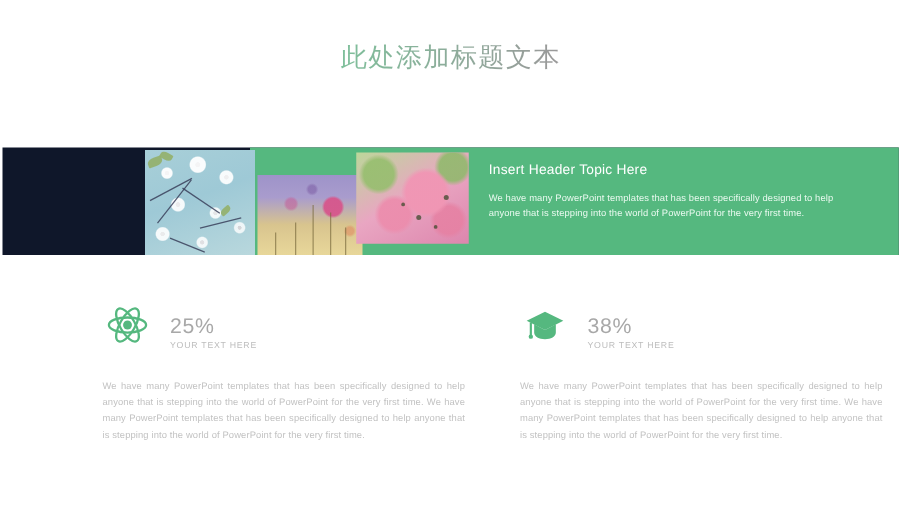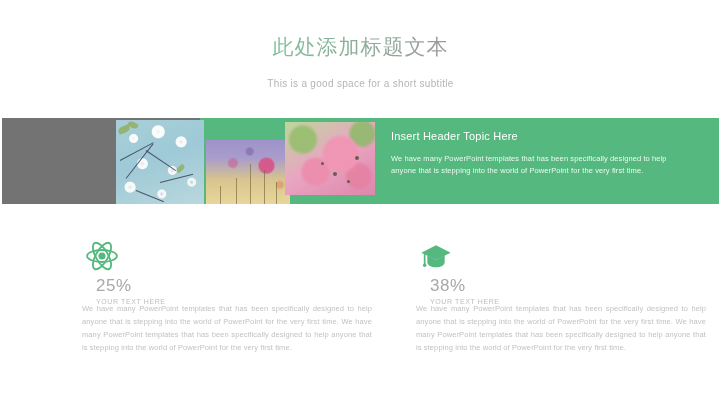--- a/index.html
+++ b/index.html
@@ -43,21 +43,21 @@
     letter-spacing: 0.3px;
   }
 
   
   .banner {
     position: absolute;
     top: 118px;
     left: 2px;
     width: 717px;
     height: 86px;
-    background: #737373;
+    background: #0f172a;
   }
   .banner-green {
     position: absolute;
     top: 0;
     left: 198px;
     width: 519px;
     height: 86px;
     background: #55b87f;
   }
   .collage {
@@ -177,23 +177,22 @@
   }
   .stat-col {
     position: absolute;
     width: 290px;
   }
   .stat-col.left  { left: 82px; }
   .stat-col.right { left: 416px; }
 
   .stat-head {
     display: flex;
-    align-items: flex-start;
+    align-items: flex-end;
     height: 44px;
-    flex-direction: column;
   }
   .stat-icon {
     width: 40px;
     height: 40px;
     flex: 0 0 40px;
     display: flex;
     align-items: center;
     justify-content: center;
   }
   .stat-labels {
@@ -219,21 +218,20 @@
     color: #c2c2c2;
     text-align: justify;
     letter-spacing: 0.1px;
   }
 </style>
 </head>
 <body>
 
 <div class="title-block">
   <h1 class="main-title">此处添加标题文本</h1>
-  <p class="subtitle">This is a good space for a short subtitle</p>
 </div>
 
 <div class="banner">
   <div class="banner-green"></div>
 
   <div class="collage">
     <div class="photo photo-1">
       <div class="twig" style="left:4px;  top:40px; width:38px; transform:rotate(-28deg);"></div>
       <div class="twig" style="left:10px; top:58px; width:44px; transform:rotate(-52deg);"></div>
       <div class="twig" style="left:30px; top:30px; width:36px; transform:rotate(34deg);"></div>

